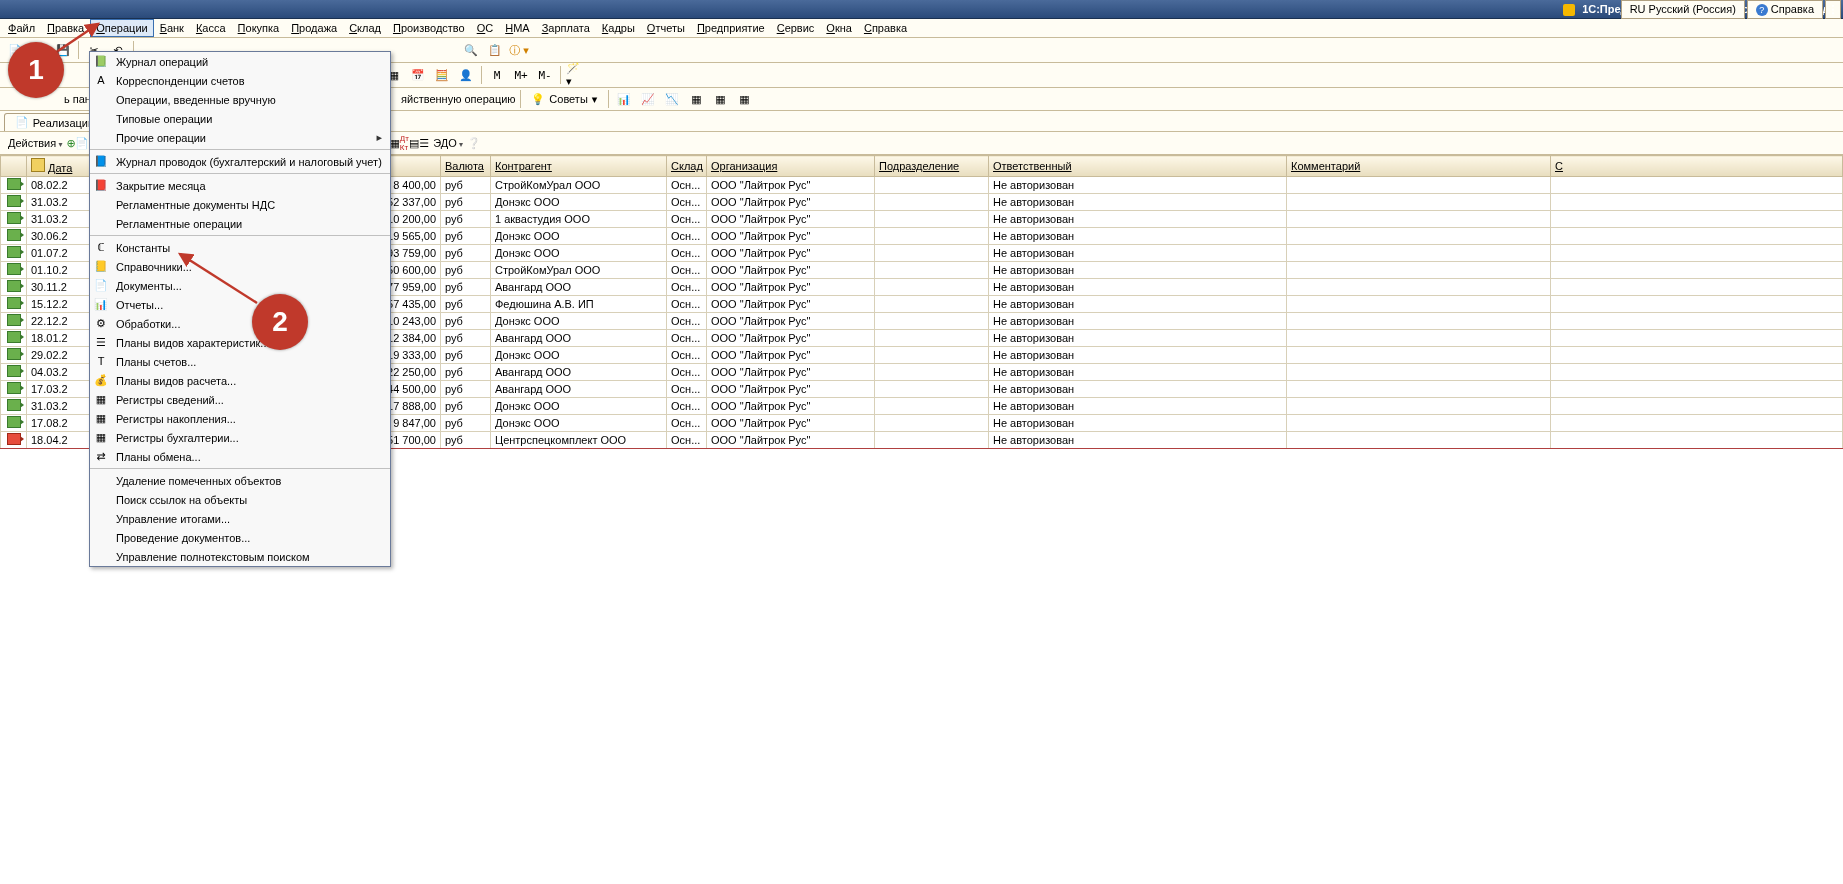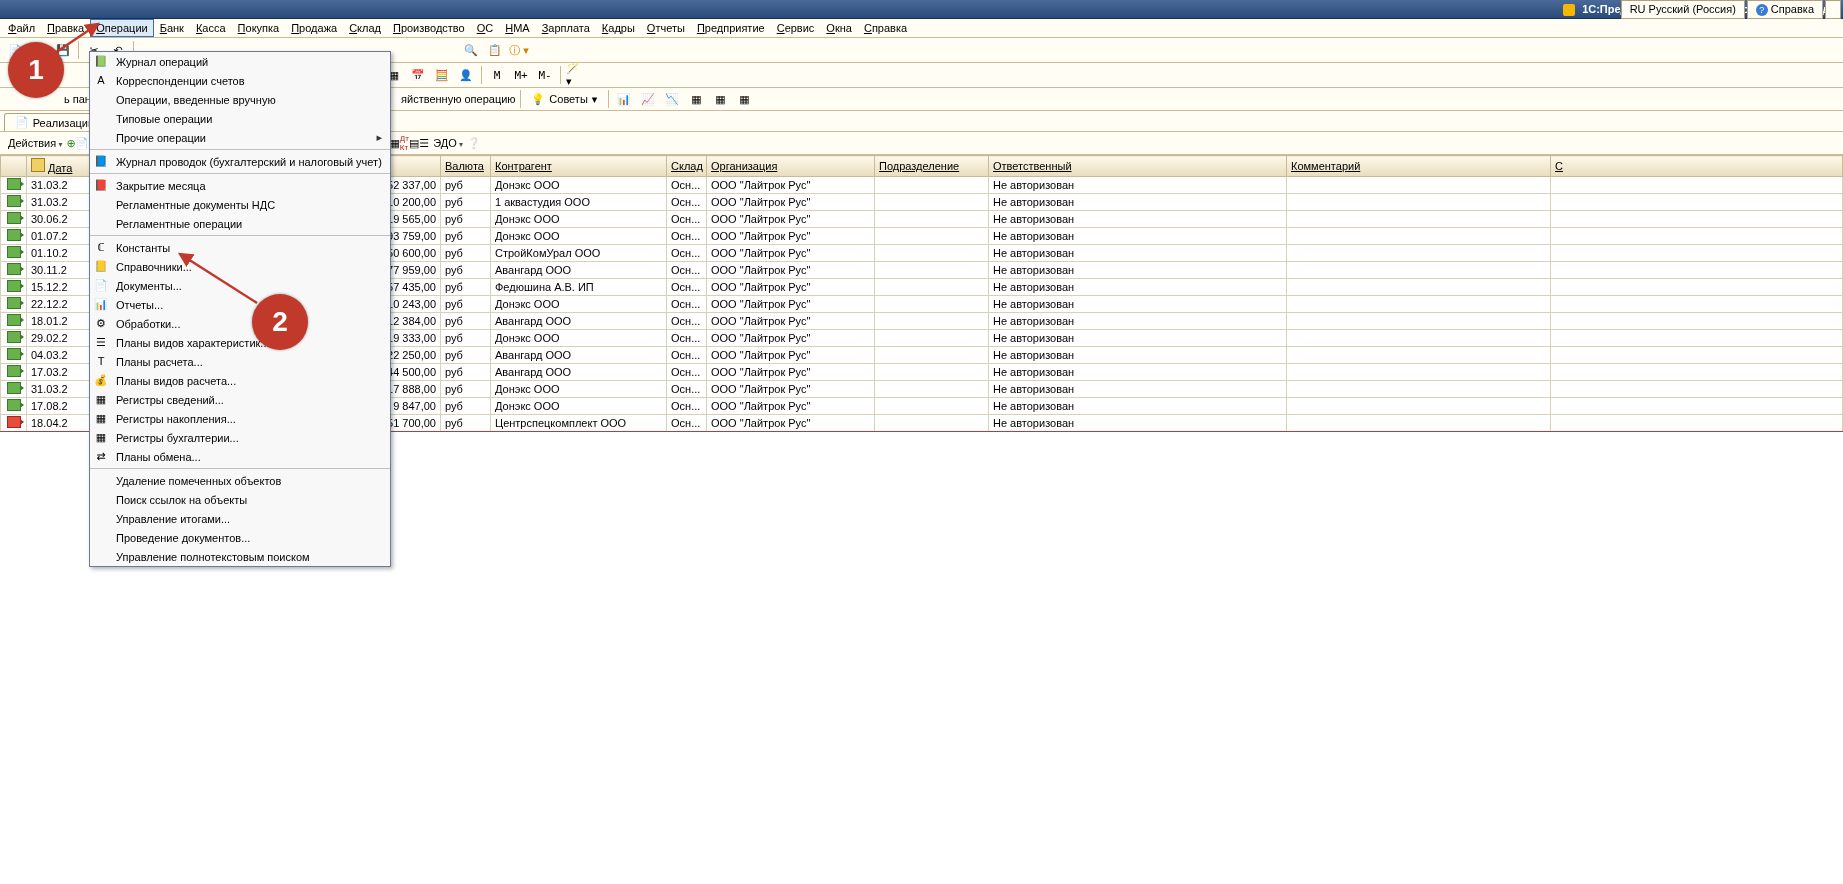--- a/index.html
+++ b/index.html
@@ -153,20 +153,33 @@
           <th>Организация</th>
           <th>Подразделение</th>
           <th>Ответственный</th>
           <th>Комментарий</th>
           <th>С</th>
         </tr>
       </thead>
     <tbody id="grid-body">
         <tr>
           <td class="rowicon"><span class="doc-ico"></span></td>
+          <td>08.02.2</td>
+          <td class="num">8 400,00</td>
+          <td>руб</td>
+          <td>СтройКомУрал ООО</td>
+          <td>Осн...</td>
+          <td>ООО "Лайтрок Рус"</td>
+          <td></td>
+          <td>Не авторизован</td>
+          <td></td>
+          <td></td>
+        </tr>
+        <tr>
+          <td class="rowicon"><span class="doc-ico"></span></td>
           <td>31.03.2</td>
           <td class="num">52 337,00</td>
           <td>руб</td>
           <td>Донэкс ООО</td>
           <td>Осн...</td>
           <td>ООО "Лайтрок Рус"</td>
           <td></td>
           <td>Не авторизован</td>
           <td></td>
           <td></td>
@@ -416,21 +429,21 @@
       <div class="item">
         <span class="ico small-ico">⚙</span>
         <span>Обработки...</span>
       </div>
       <div class="item">
         <span class="ico small-ico">☰</span>
         <span>Планы видов характеристик...</span>
       </div>
       <div class="item">
         <span class="ico small-ico">Т</span>
-        <span>Планы расчета...</span>
+        <span>Планы счетов...</span>
       </div>
       <div class="item">
         <span class="ico small-ico">💰</span>
         <span>Планы видов расчета...</span>
       </div>
       <div class="item">
         <span class="ico small-ico">▦</span>
         <span>Регистры сведений...</span>
       </div>
       <div class="item">

